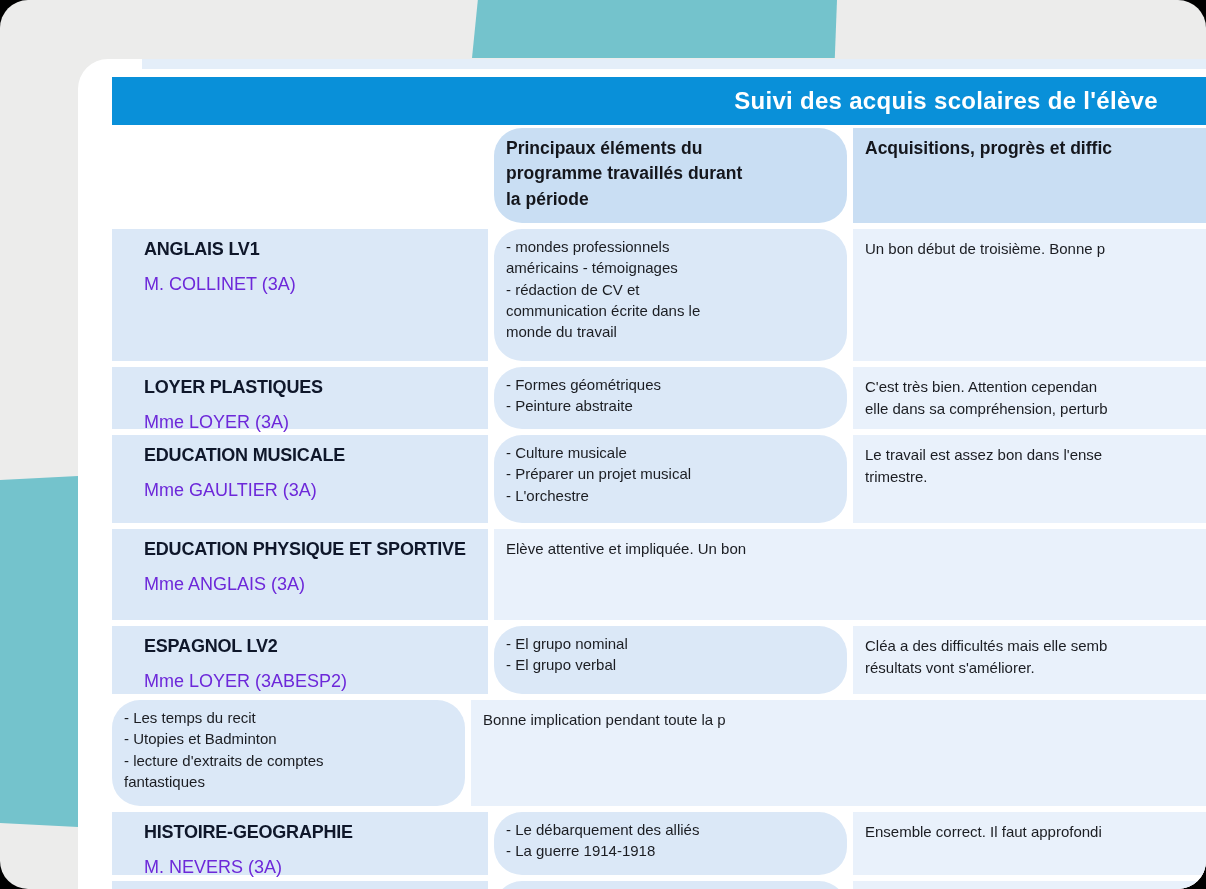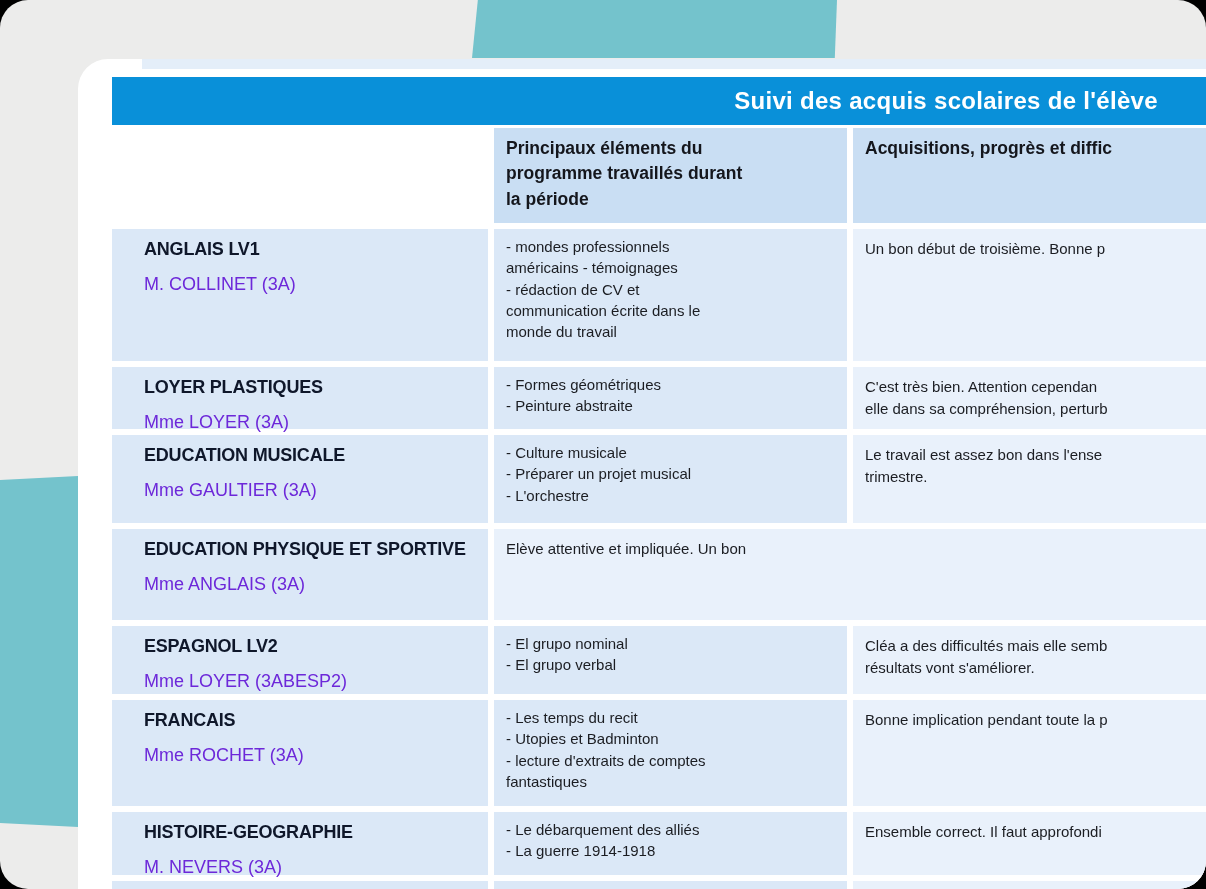--- a/index.html
+++ b/index.html
@@ -63,21 +63,21 @@
     color:var(--text_dark,#14161c);white-space:pre-line;
   }
 
   .brow .c-subject,.brow .c-program{background:var(--cell_blue,#dbe8f7);}
   .brow .c-comment{background:var(--comment_blue,#e9f1fb);}
 
   .c-subject{padding:9px 10px 6px 32px;}
   .subject-name{font-weight:bold;font-size:18px;color:#0f172a;letter-spacing:-.2px;line-height:1.25;}
   .teacher{font-size:18px;color:#6d28d9;margin-top:13px;}
 
-  .c-program{padding:7px 12px;font-size:15px;line-height:1.42;color:#1b1d22;white-space:pre-line;}
+  .c-program{padding:7px 12px;font-size:15px;line-height:1.42;color:#1b1d22;white-space:pre-line;border-radius:28px;}
   .c-comment{padding:9px 12px;font-size:15px;line-height:1.45;color:#1b1d22;white-space:pre-line;}
 
   
   .r1{height:132px;} .r2{height:62px;} .r3{height:88px;} .r4{height:91px;}
   .r5{height:68px;} .r6{height:106px;} .r7{height:63px;} .r8{height:60px;}
 </style>
 </head>
 <body>
 
 <div class="screen">
@@ -151,24 +151,20 @@
           <div class="subject-name">ESPAGNOL LV2</div>
           <div class="teacher">Mme LOYER (3ABESP2)</div>
         </div>
         <div class="c-program">- El grupo nominal
 - El grupo verbal</div>
         <div class="c-comment">Cléa a des difficultés mais elle semb
 résultats vont s'améliorer.</div>
       </div>
 
       <div class="tr brow r6">
-        <div class="c-subject">
-          <div class="subject-name">FRANCAIS</div>
-          <div class="teacher">Mme ROCHET (3A)</div>
-        </div>
         <div class="c-program">- Les temps du recit
 - Utopies et Badminton
 - lecture d'extraits de comptes
 fantastiques</div>
         <div class="c-comment">Bonne implication pendant toute la p</div>
       </div>
 
       <div class="tr brow r7">
         <div class="c-subject">
           <div class="subject-name">HISTOIRE-GEOGRAPHIE</div>

